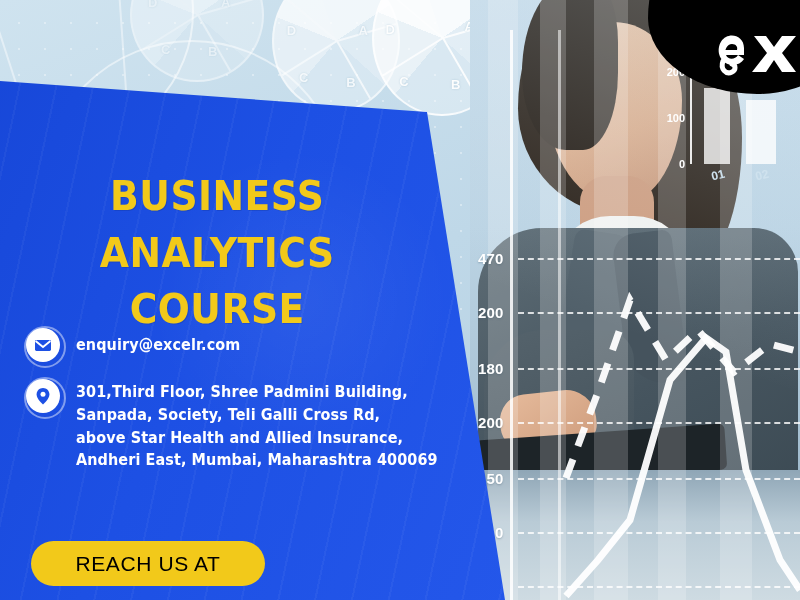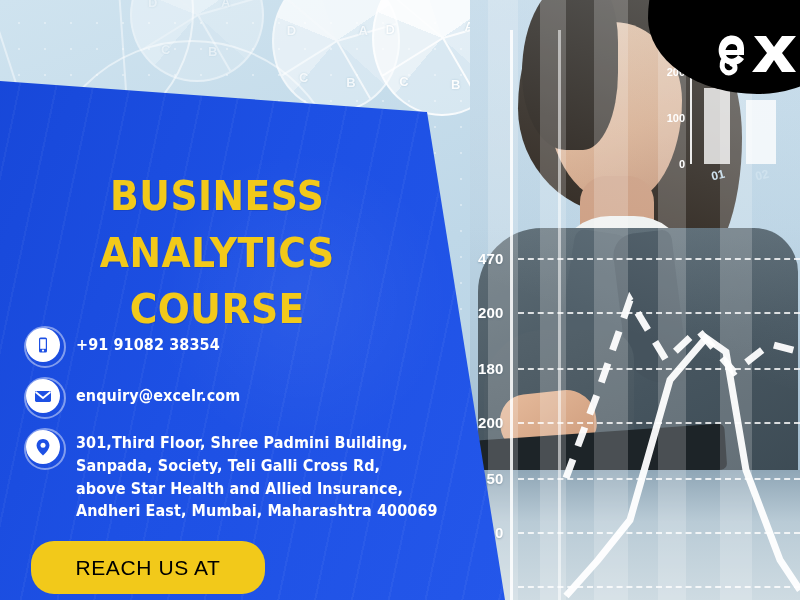--- a/index.html
+++ b/index.html
@@ -367,21 +367,21 @@
     transform: scaleX(0.96);
     transform-origin: left center;
   }
   .addr { padding-top: 2px; }
   .addr span { display: block; white-space: nowrap; }
 
   
   .cta {
     position: absolute;
     left: 31px; top: 541px;
-    width: 234px; height: 53px;
+    width: 234px; height: 45px;
     background: #f2c91a;
     border: none;
     border-radius: 23px;
     color: #000000;
     font-family: "Liberation Sans", sans-serif;
     font-size: 21px;
     font-weight: 400;
     letter-spacing: .6px;
     cursor: pointer;
     padding: 0;
@@ -516,33 +516,20 @@
   <div class="panel-tex"></div>
   <div class="panel-glow"></div>
 
   <div class="headline">
     <span class="l1">BUSINESS ANALYTICS</span>
     <span class="l2">COURSE</span>
   </div>
 
   <div class="contact">
 
-    <div class="crow">
-      <span class="cicon">
-        <span class="halo"></span>
-        <span class="disc">
-          <svg width="18" height="18" viewBox="0 0 18 18">
-            <rect x="5" y="1.5" width="8" height="15" rx="1.6" fill="#1d50e4"></rect>
-            <rect x="6.2" y="3.2" width="5.6" height="9.6" fill="#ffffff"></rect>
-            <circle cx="9" cy="14.6" r="1.1" fill="#ffffff"></circle>
-          </svg>
-        </span>
-      </span>
-      <span class="ctext">+91 91082 38354</span>
-    </div>
 
     <div class="crow">
       <span class="cicon">
         <span class="halo"></span>
         <span class="disc">
           <svg width="20" height="18" viewBox="0 0 20 18">
             <rect x="2" y="4" width="16" height="11" rx="1.4" fill="#1d50e4"></rect>
             <path d="M2.6 5 L10 11 L17.4 5" stroke="#ffffff" stroke-width="1.9" fill="none"></path>
           </svg>
         </span>

